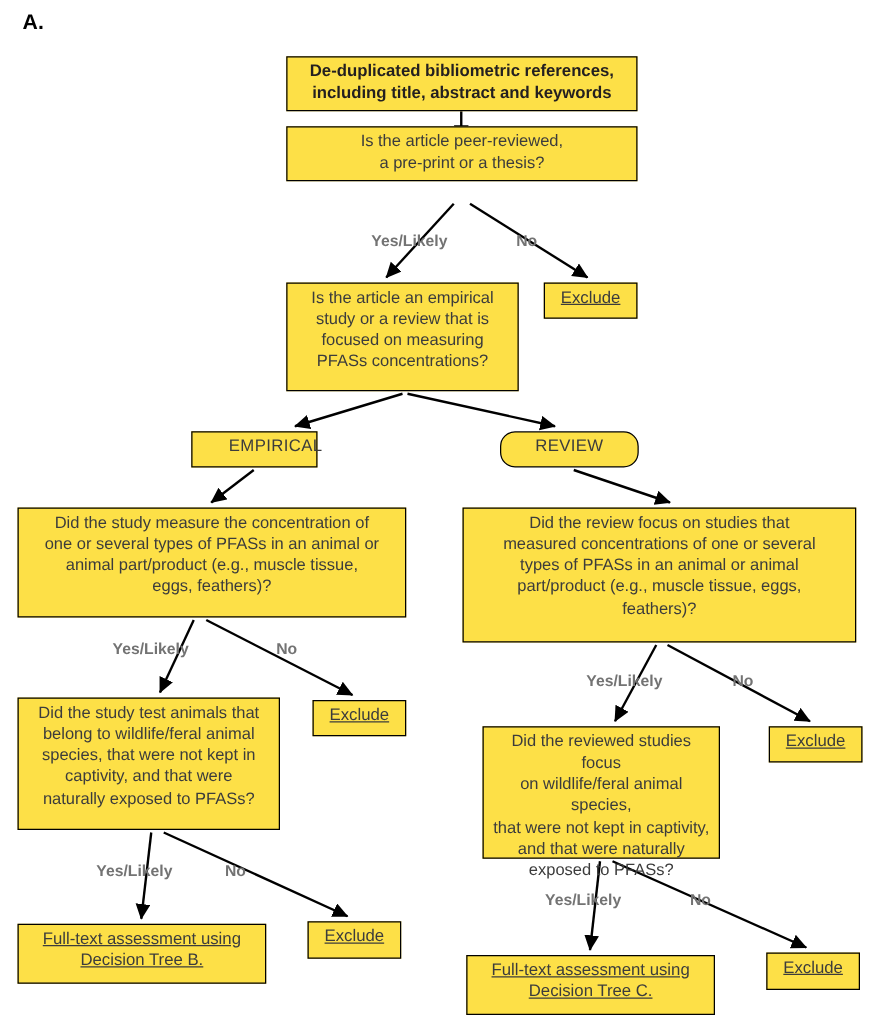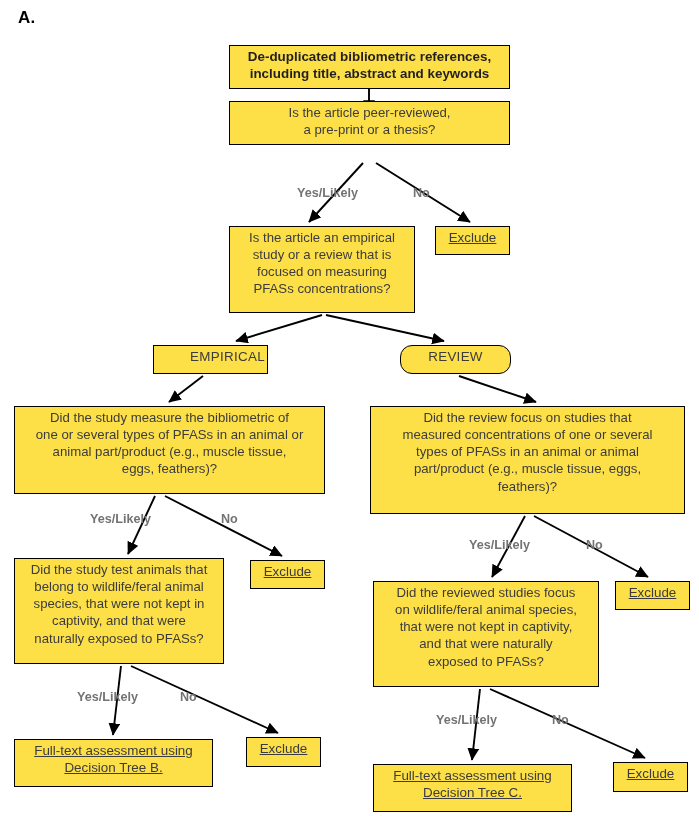--- a/index.html
+++ b/index.html
@@ -115,28 +115,28 @@
       </div>
       <div class="node terminal" style="left: 435px; top: 226px; width: 75px; height: 29px;">
         <span class="txt">Exclude</span>
       </div>
       <div class="node" style="left: 229px; top: 226px; width: 186px; height: 87px;">
         <span class="txt">Is the article an empirical
 study or a review that is
 focused on measuring
 PFASs concentrations?</span>
       </div>
-      <div class="node caps" style="left: 153px; top: 345px; width: 115px; height: 29px; padding-left: 39px;">
+      <div class="node caps" style="left: 153px; top: 345px; width: 101px; height: 29px; padding-left: 39px;">
         <span class="txt">EMPIRICAL</span>
       </div>
       <div class="node caps" style="left: 400px; top: 345px; width: 111px; height: 29px; border-radius: 12px;">
         <span class="txt">REVIEW</span>
       </div>
       <div class="node" style="left: 14px; top: 406px; width: 311px; height: 88px;">
-        <span class="txt">Did the study measure the bibliometric of
+        <span class="txt">Did the study measure the concentration of
 one or several types of PFASs in an animal or
 animal part/product  (e.g., muscle tissue,
 eggs, feathers)?</span>
       </div>
       <div class="node" style="left: 370px; top: 406px; width: 315px; height: 108px;">
         <span class="txt">Did the review focus on studies that
 measured concentrations of one or several
 types of PFASs in an animal or animal
 part/product  (e.g., muscle tissue, eggs,
 feathers)?</span>
@@ -147,21 +147,21 @@
       <div class="node" style="left: 14px; top: 558px; width: 210px; height: 106px;">
         <span class="txt">Did the study test animals that
 belong to wildlife/feral animal
 species, that were not kept in
 captivity, and that were
 naturally exposed to PFASs?</span>
       </div>
       <div class="node terminal" style="left: 615px; top: 581px; width: 75px; height: 29px;">
         <span class="txt">Exclude</span>
       </div>
-      <div class="node" style="left: 373px; top: 581px; width: 226px; height: 106px;">
+      <div class="node" style="left: 386px; top: 581px; width: 190px; height: 106px;">
         <span class="txt">Did the reviewed studies focus
 on wildlife/feral animal species,
 that were not kept in captivity,
 and that were naturally
 exposed to PFASs?</span>
       </div>
       <div class="node terminal" style="left: 246px; top: 737px; width: 75px; height: 30px;">
         <span class="txt">Exclude</span>
       </div>
       <div class="node terminal" style="left: 14px; top: 739px; width: 199px; height: 48px;">

